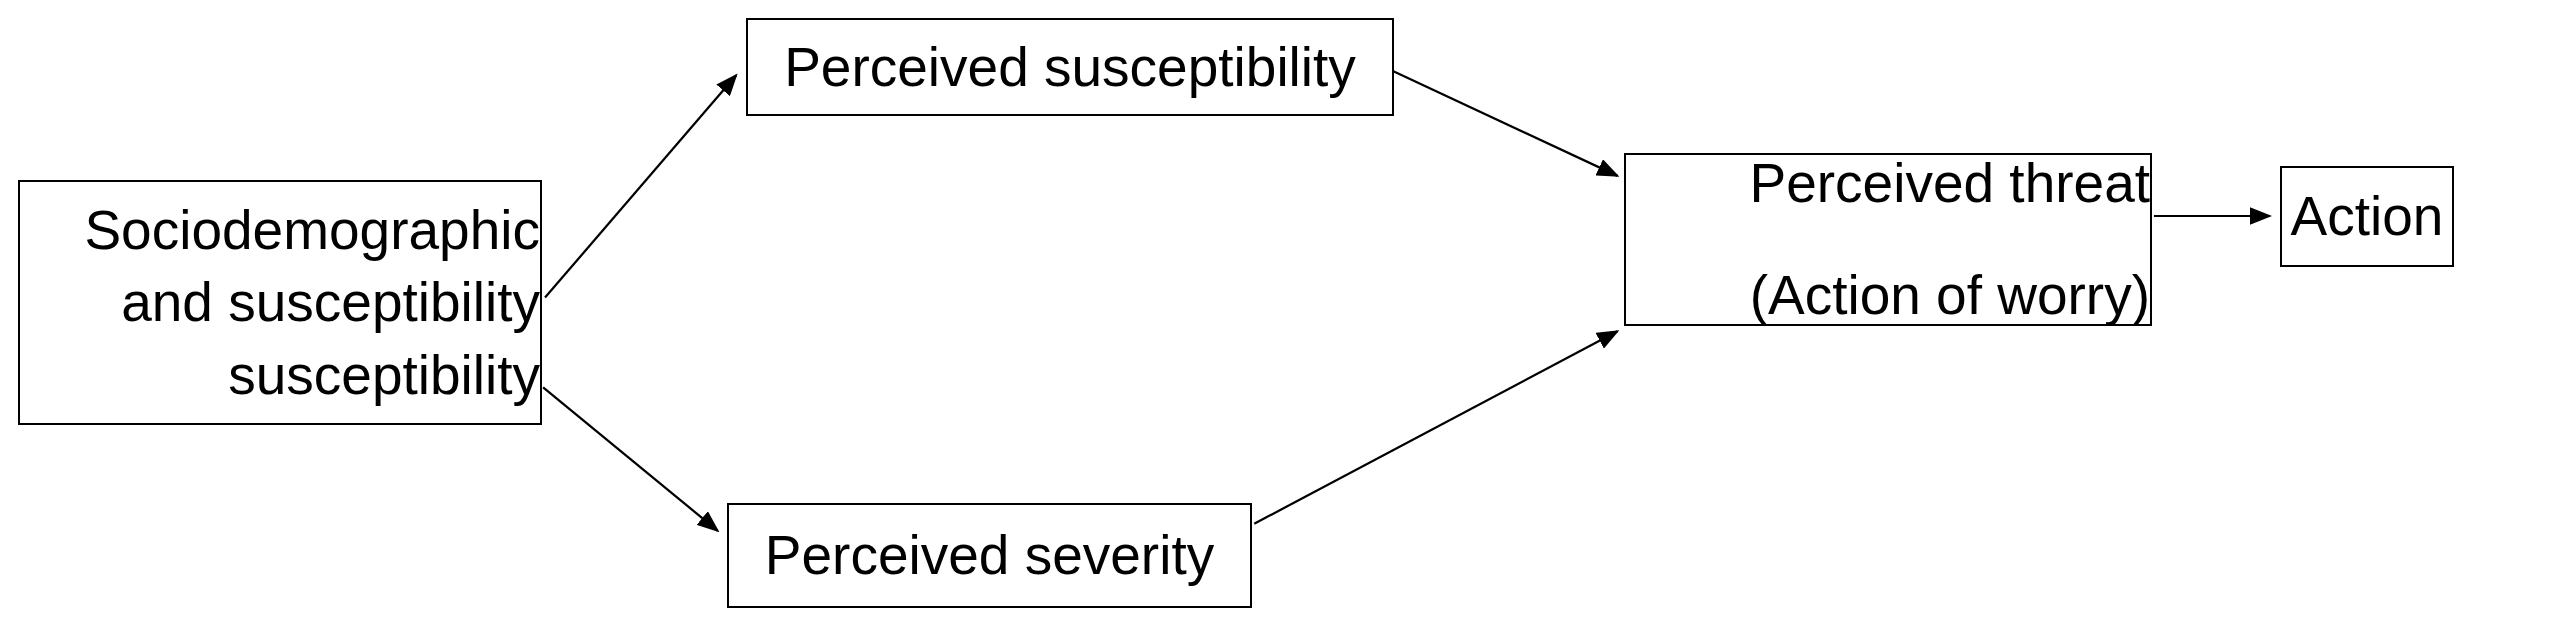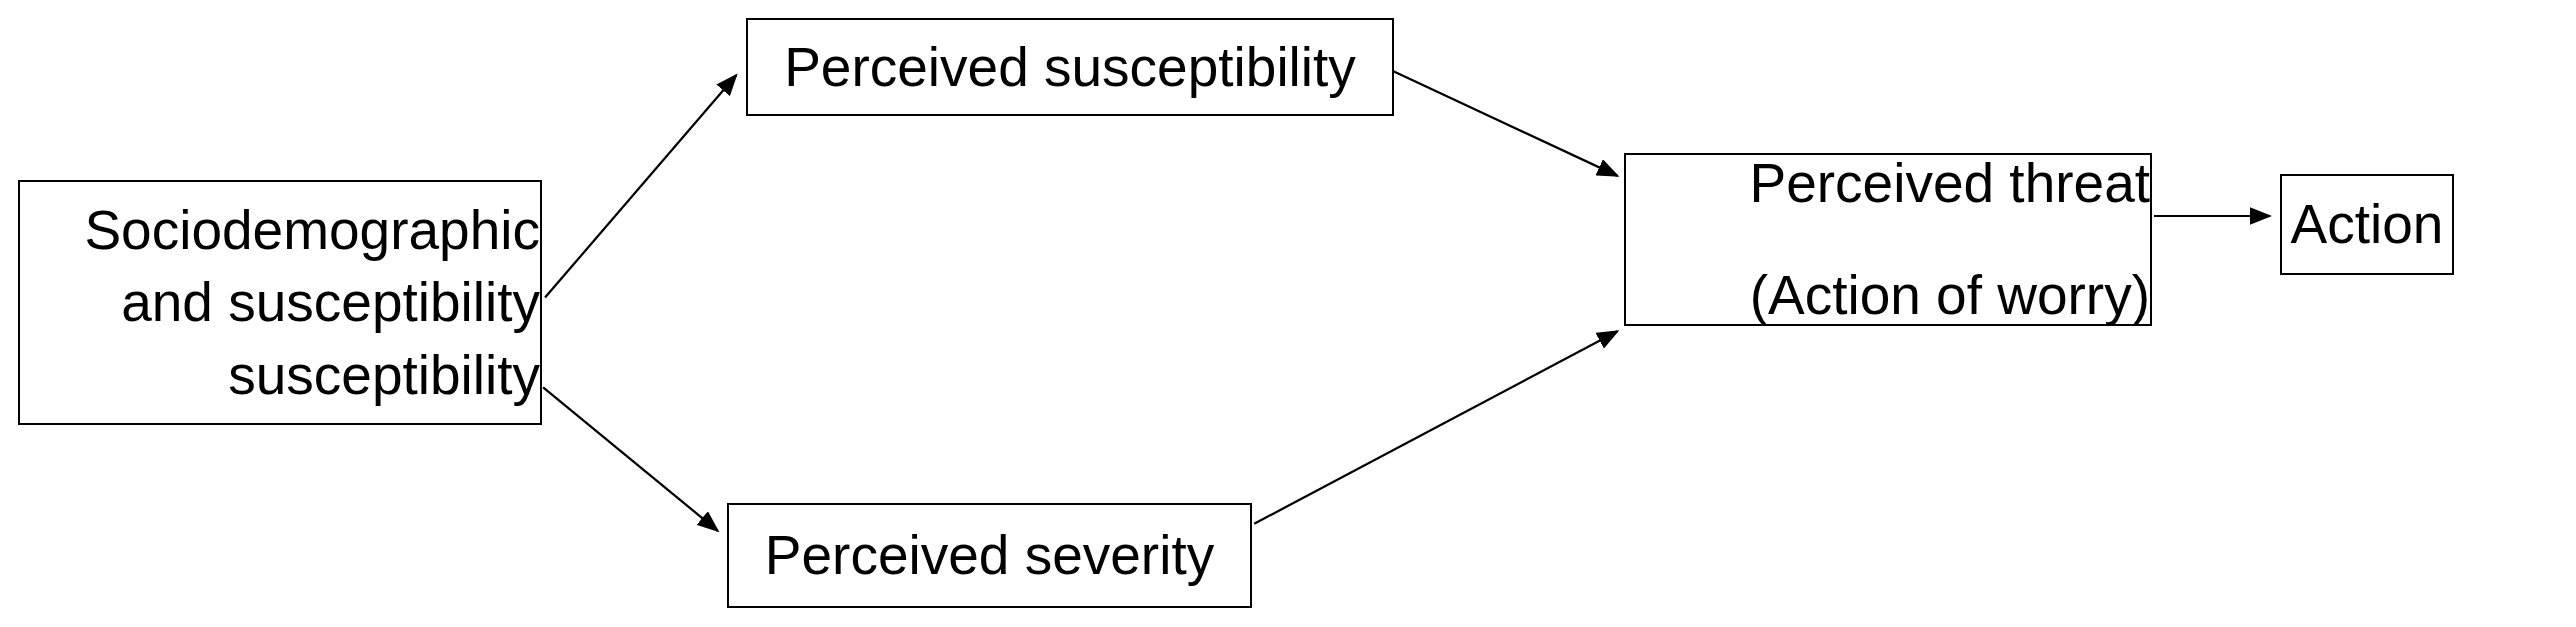--- a/index.html
+++ b/index.html
@@ -41,21 +41,21 @@
   }
   .node.left {
     align-items: flex-end;
     text-align: left;
     padding-left: 12px;
   }
   #node-socio          { left: 18px;   top: 180px; width: 524px;  height: 245px; }
   #node-susceptibility { left: 746px; top: 18px;  width: 648px; height: 98px; }
   #node-severity       { left: 727px; top: 503px; width: 525px;  height: 105px; }
   #node-threat         { left: 1624px; top: 153px; width: 528px;  height: 173px; gap: 39px; }
-  #node-action         { left: 2280px; top: 174px; width: 174px;  height: 101px; }
+  #node-action         { left: 2280px; top: 166px; width: 174px;  height: 101px; }
   .edge-line {
     stroke: #000000;
     stroke-width: 3.5;
     fill: none;
   }
 </style>
 </head>
 <body>
 
 <div id="canvas">

